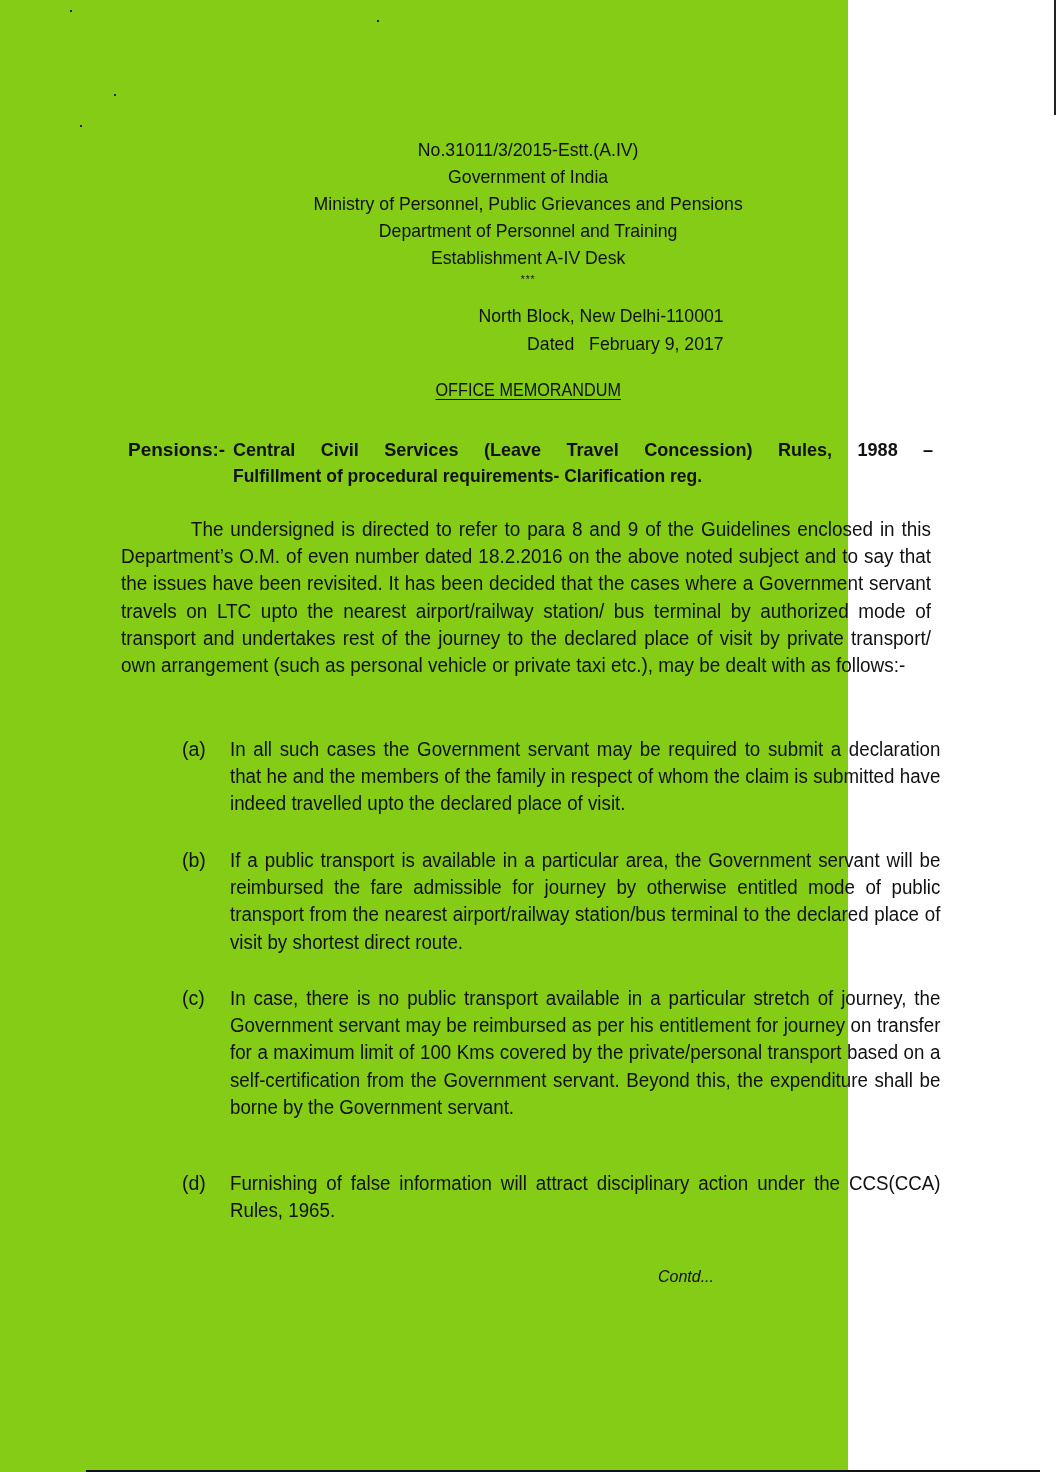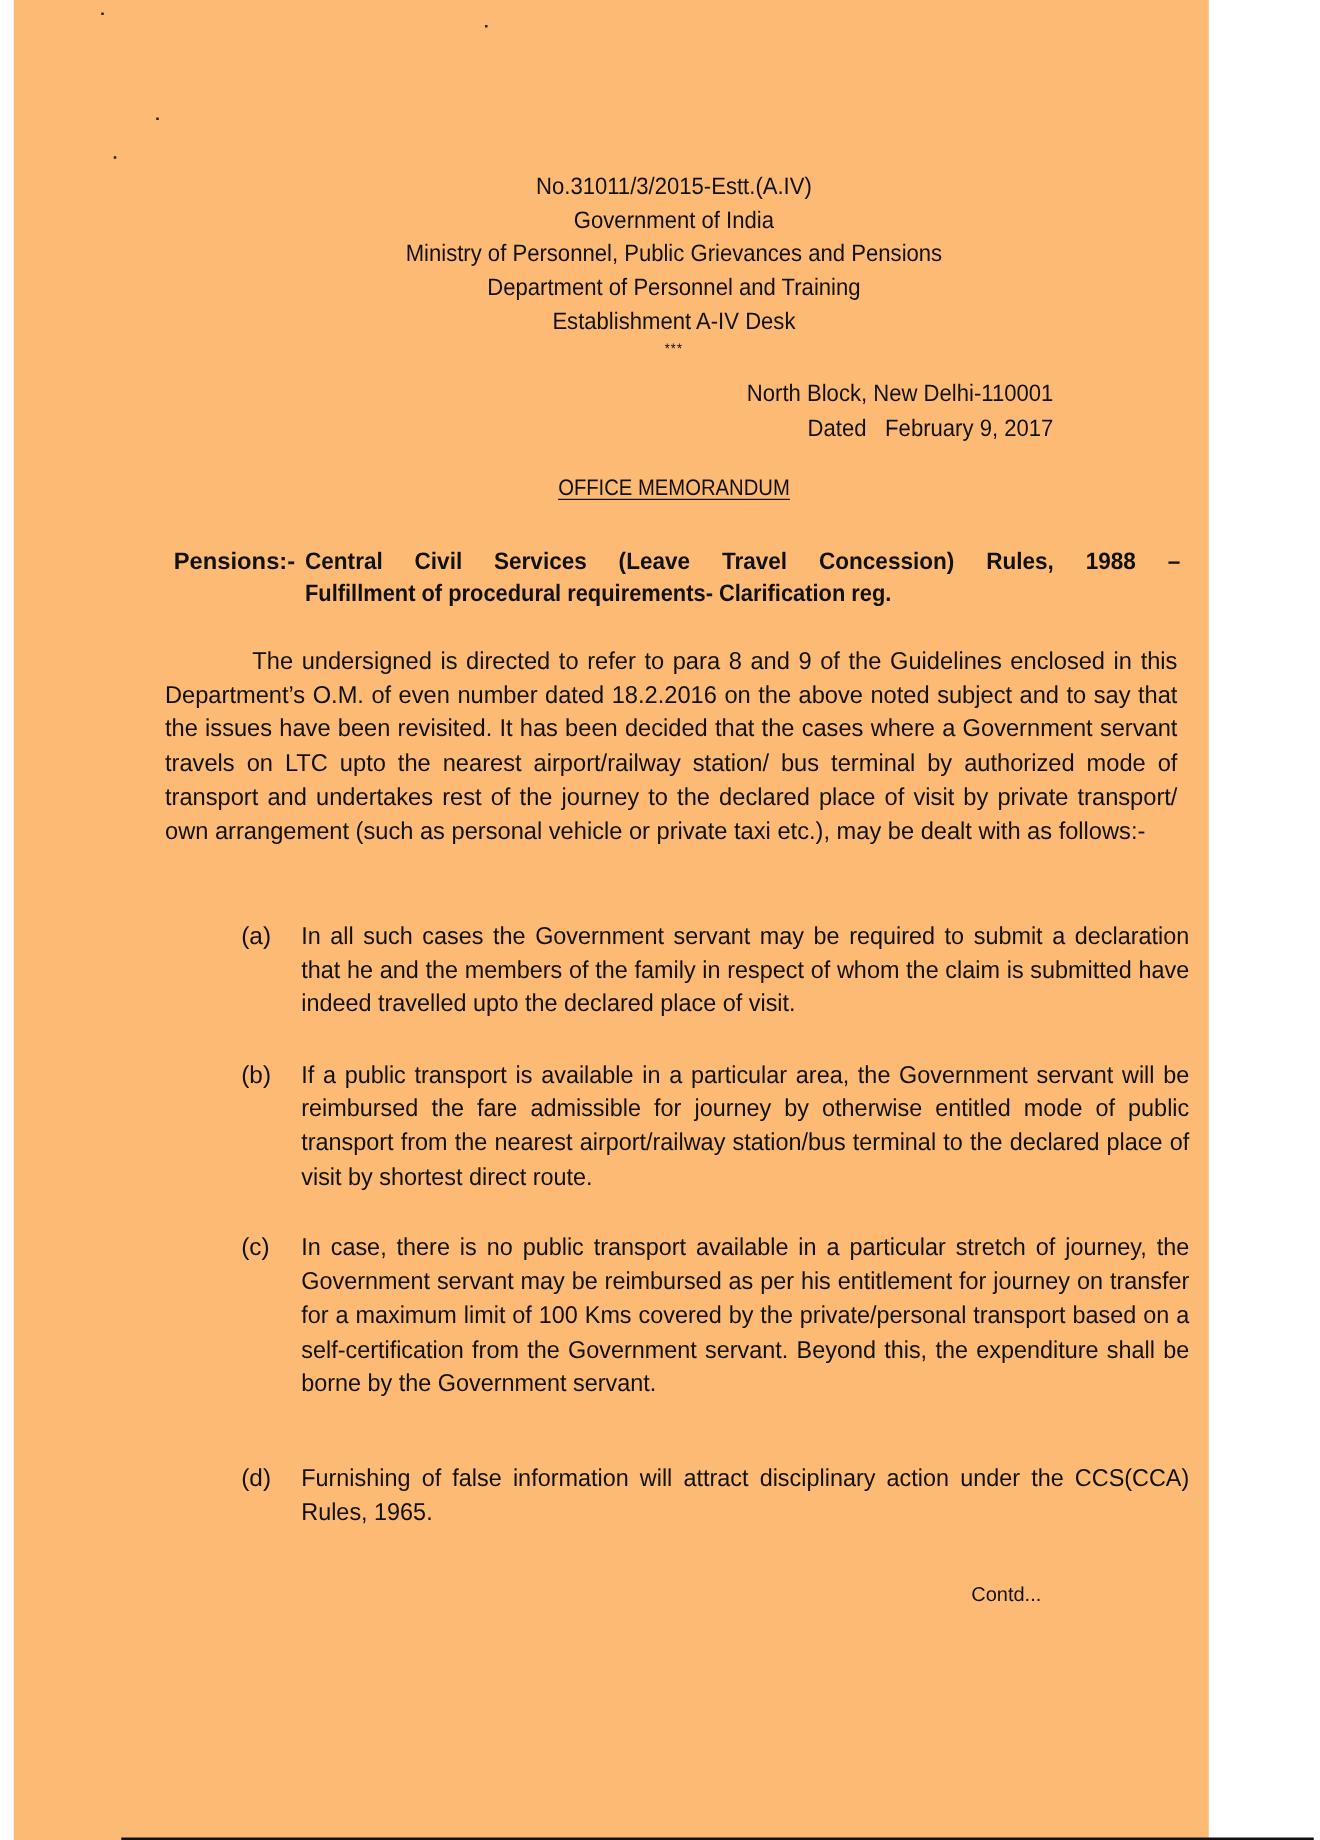--- a/index.html
+++ b/index.html
@@ -10,24 +10,24 @@
     body {
       width: 1056px;
       height: 1472px;
       position: relative;
       overflow: hidden;
       font-family: "Liberation Sans", sans-serif;
       color: #111111;
     }
     .page {
       position: absolute;
-      left: 11px; top: 0;
-      width: 956px;
+      left: 0; top: 0;
+      width: 848px;
       height: 1472px;
-      background: #fdba74;
+      background: #84cc16;
     }
     
     .header {
       position: absolute;
       left: 0;
       width: 1056px;
       top: 136px;
       text-align: center;
       font-size: 19px;
       line-height: 27px;
@@ -136,20 +136,21 @@
       width: 740px;
     }
     .item-a { top: 736px; }
     .item-b { top: 847px; }
     .item-c { top: 985px; }
     .item-d { top: 1170px; }
     .contd {
       position: absolute;
       right: 134px;
       top: 1268px;
+      font-style: italic;
       font-size: 16px;
     }
     
     .scan-bottom-line {
       position: absolute;
       left: 86px;
       top: 1470px;
       width: 954px;
       height: 2px;
       background: #111;

